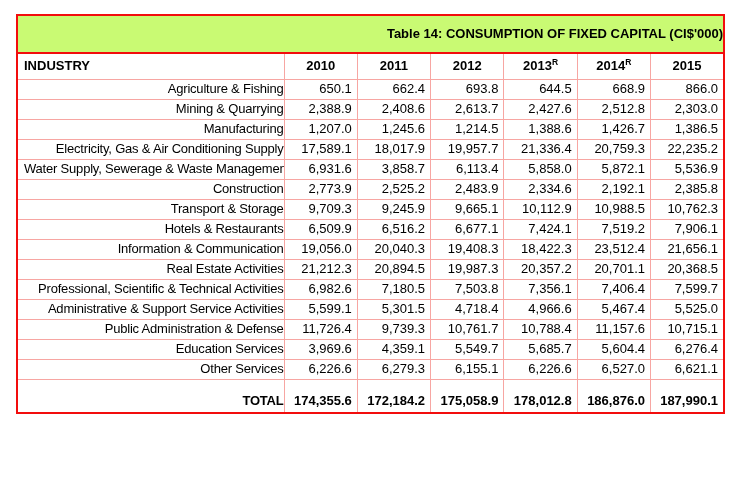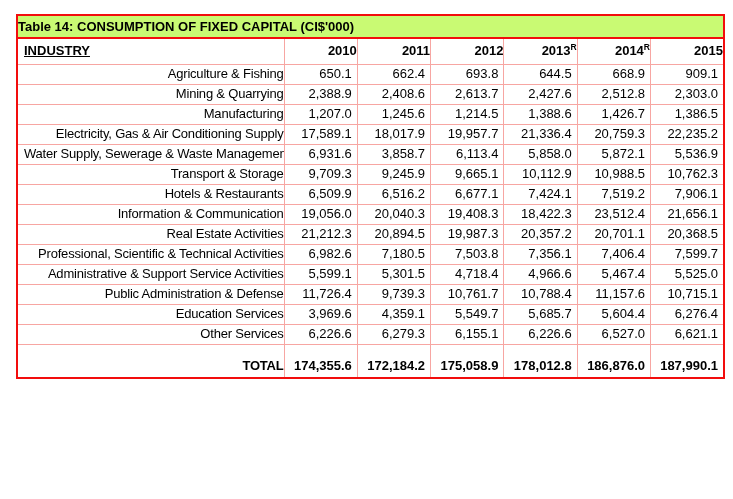--- a/index.html
+++ b/index.html
@@ -39,33 +39,32 @@
     padding: 0;
     vertical-align: middle;
     white-space: nowrap;
     overflow: hidden;
   }
   th.title-cell {
     background: var(--green);
     border: 2px solid var(--red);
     font-weight: bold;
     font-size: 13px;
-    height: 23px;
-    text-align: left;
+    height: 38px;
+    text-align: right;
     letter-spacing: 0;
   }
   th.industry-h {
     text-align: left;
     padding-left: 6px;
     font-weight: bold;
     height: 26px;
-    text-decoration: underline;
   }
   th.year {
-    text-align: right;
+    text-align: center;
     font-weight: bold;
     height: 26px;
   }
   th.year sup {
     font-size: 8.5px;
     font-weight: bold;
     line-height: 0;
   }
   td { height: 20px; }
   td.industry {
@@ -115,21 +114,21 @@
     </thead>
     <tbody>
 
     <tr>
           <td class="industry">Agriculture &amp; Fishing</td>
           <td class="num">650.1</td>
           <td class="num">662.4</td>
           <td class="num">693.8</td>
           <td class="num">644.5</td>
           <td class="num">668.9</td>
-          <td class="num">909.1</td>
+          <td class="num">866.0</td>
         </tr>
         <tr>
           <td class="industry">Mining &amp; Quarrying</td>
           <td class="num">2,388.9</td>
           <td class="num">2,408.6</td>
           <td class="num">2,613.7</td>
           <td class="num">2,427.6</td>
           <td class="num">2,512.8</td>
           <td class="num">2,303.0</td>
         </tr>
@@ -154,20 +153,29 @@
         <tr>
           <td class="industry">Water Supply, Sewerage &amp; Waste Management</td>
           <td class="num">6,931.6</td>
           <td class="num">3,858.7</td>
           <td class="num">6,113.4</td>
           <td class="num">5,858.0</td>
           <td class="num">5,872.1</td>
           <td class="num">5,536.9</td>
         </tr>
         <tr>
+          <td class="industry">Construction</td>
+          <td class="num">2,773.9</td>
+          <td class="num">2,525.2</td>
+          <td class="num">2,483.9</td>
+          <td class="num">2,334.6</td>
+          <td class="num">2,192.1</td>
+          <td class="num">2,385.8</td>
+        </tr>
+        <tr>
           <td class="industry">Transport &amp; Storage</td>
           <td class="num">9,709.3</td>
           <td class="num">9,245.9</td>
           <td class="num">9,665.1</td>
           <td class="num">10,112.9</td>
           <td class="num">10,988.5</td>
           <td class="num">10,762.3</td>
         </tr>
         <tr>
           <td class="industry">Hotels &amp; Restaurants</td>

